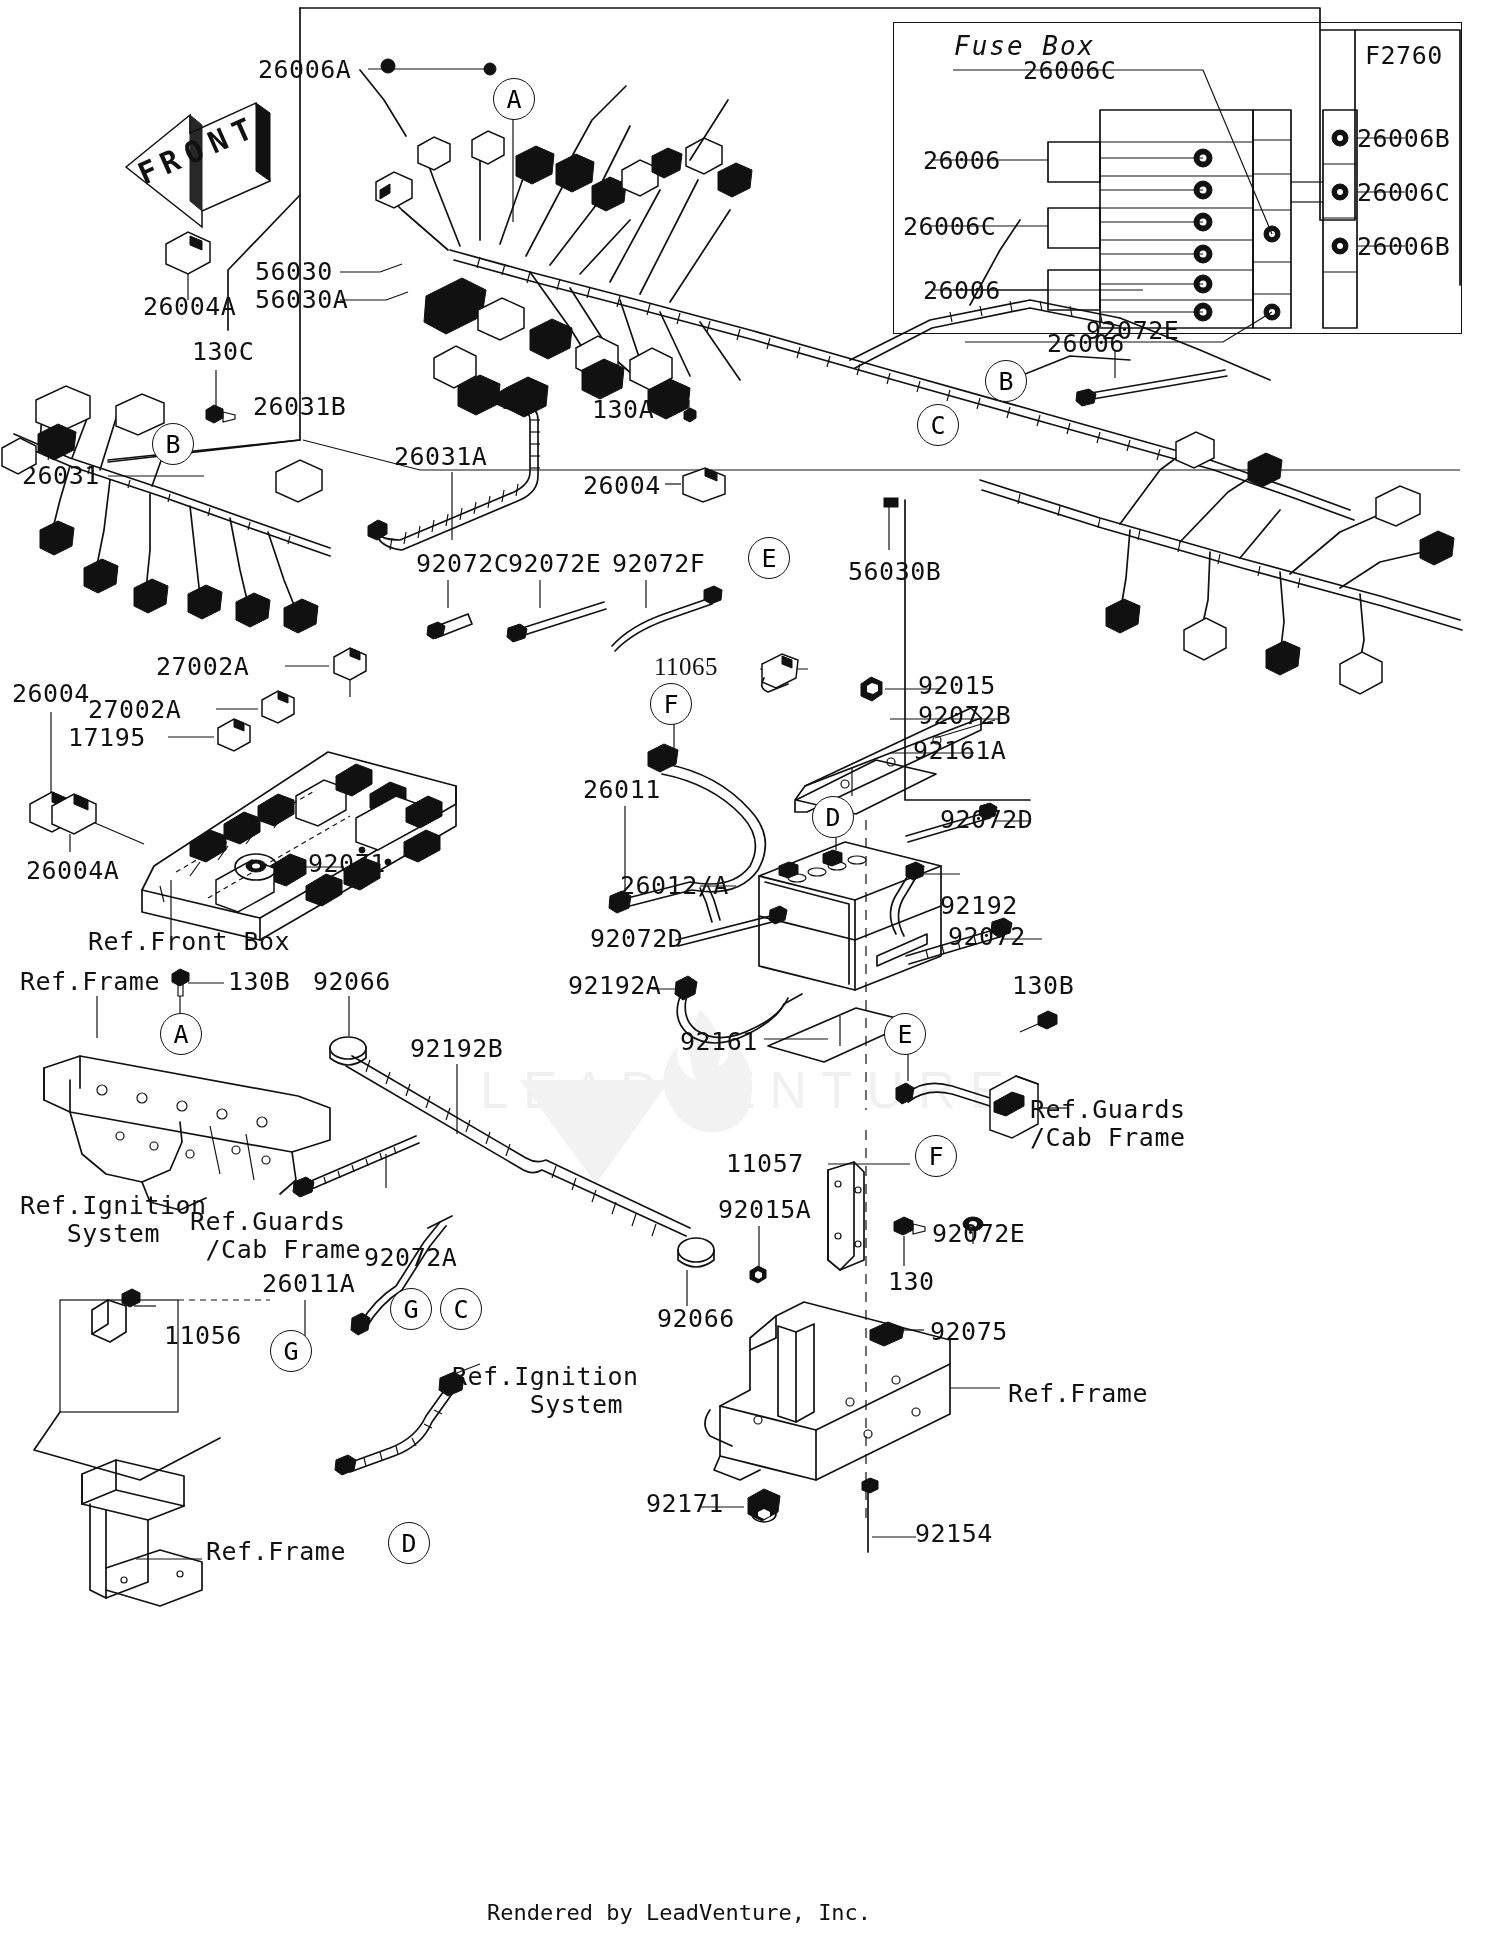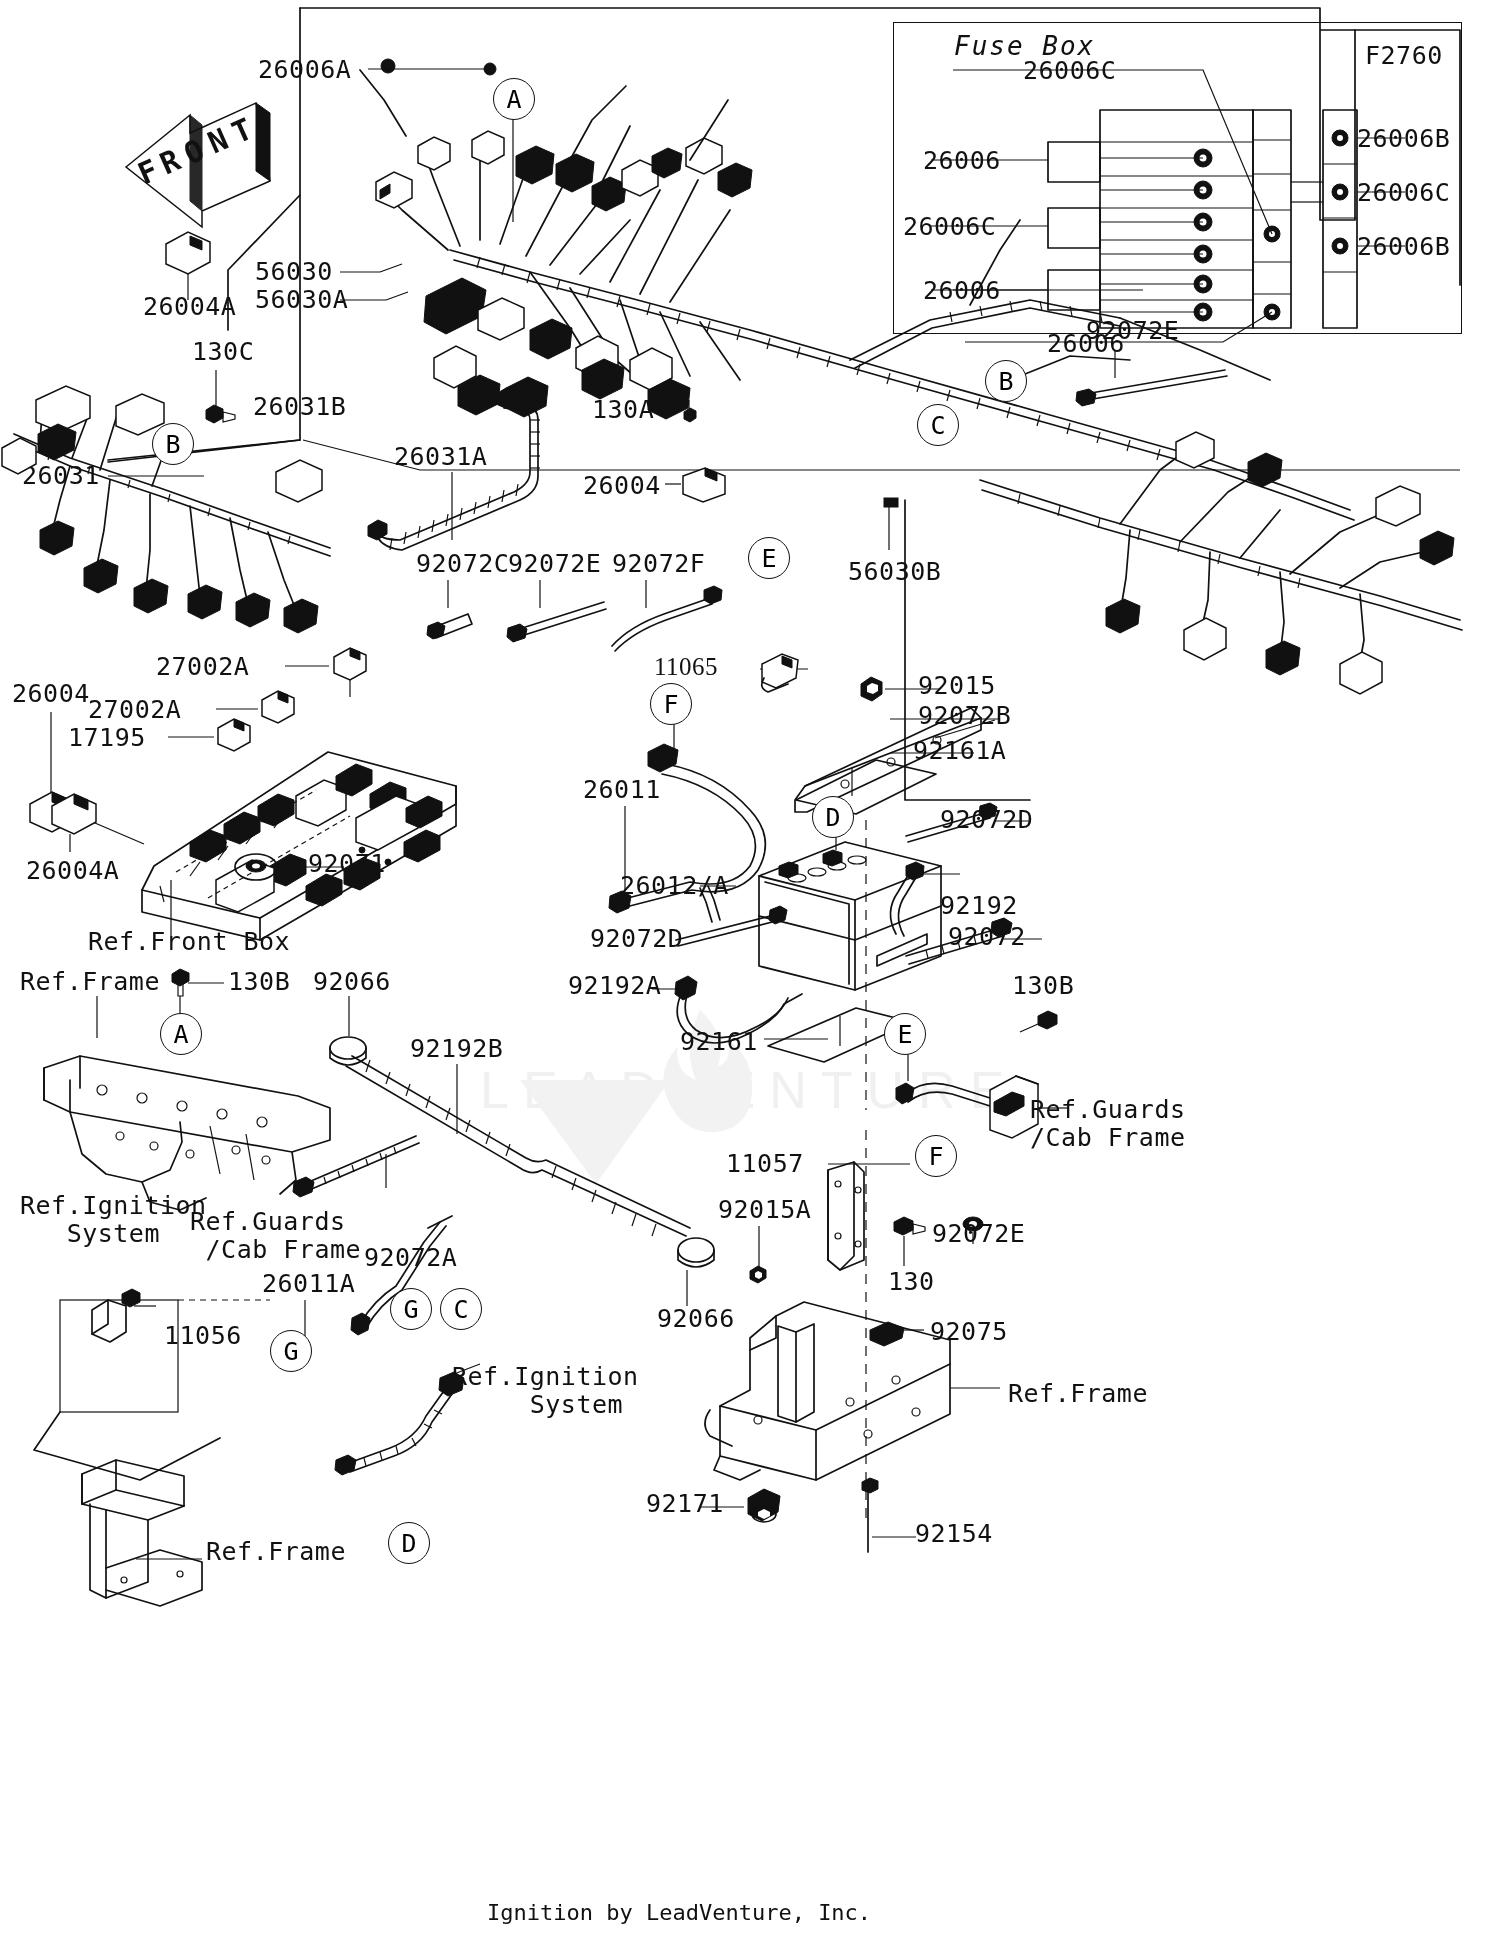--- a/index.html
+++ b/index.html
@@ -989,15 +989,15 @@
       <path class="f" d="M268 22 l18 -9 l16 7 l-2 18 l-18 9 l-14 -7z"></path>
       <path class="wf" d="M396 58 l24 -12 l20 8 l0 20 l-24 12 l-20 -8z"></path>
       <path class="f" d="M440 100 l18 -9 l16 7 l-2 18 l-18 9 l-14 -7z"></path>
       <path class="f" d="M126 168 l18 -9 l16 7 l-2 18 l-18 9 l-14 -7z"></path>
       <path class="wf" d="M204 190 l22 -12 l20 10 l0 20 l-22 12 l-20 -10z"></path>
       <path class="f" d="M286 210 l18 -9 l16 7 l-2 18 l-18 9 l-14 -7z"></path>
       <path class="wf" d="M360 224 l22 -12 l20 10 l0 20 l-22 12 l-20 -10z"></path>
     </g>
   </svg>
 
-  <div class="credit" style="left:487px;top:1900px;">Ignition by LeadVenture, Inc.</div>
+  <div class="credit" style="left:487px;top:1900px;">Rendered by LeadVenture, Inc.</div>
 
 </div>
 
 </body></html>

